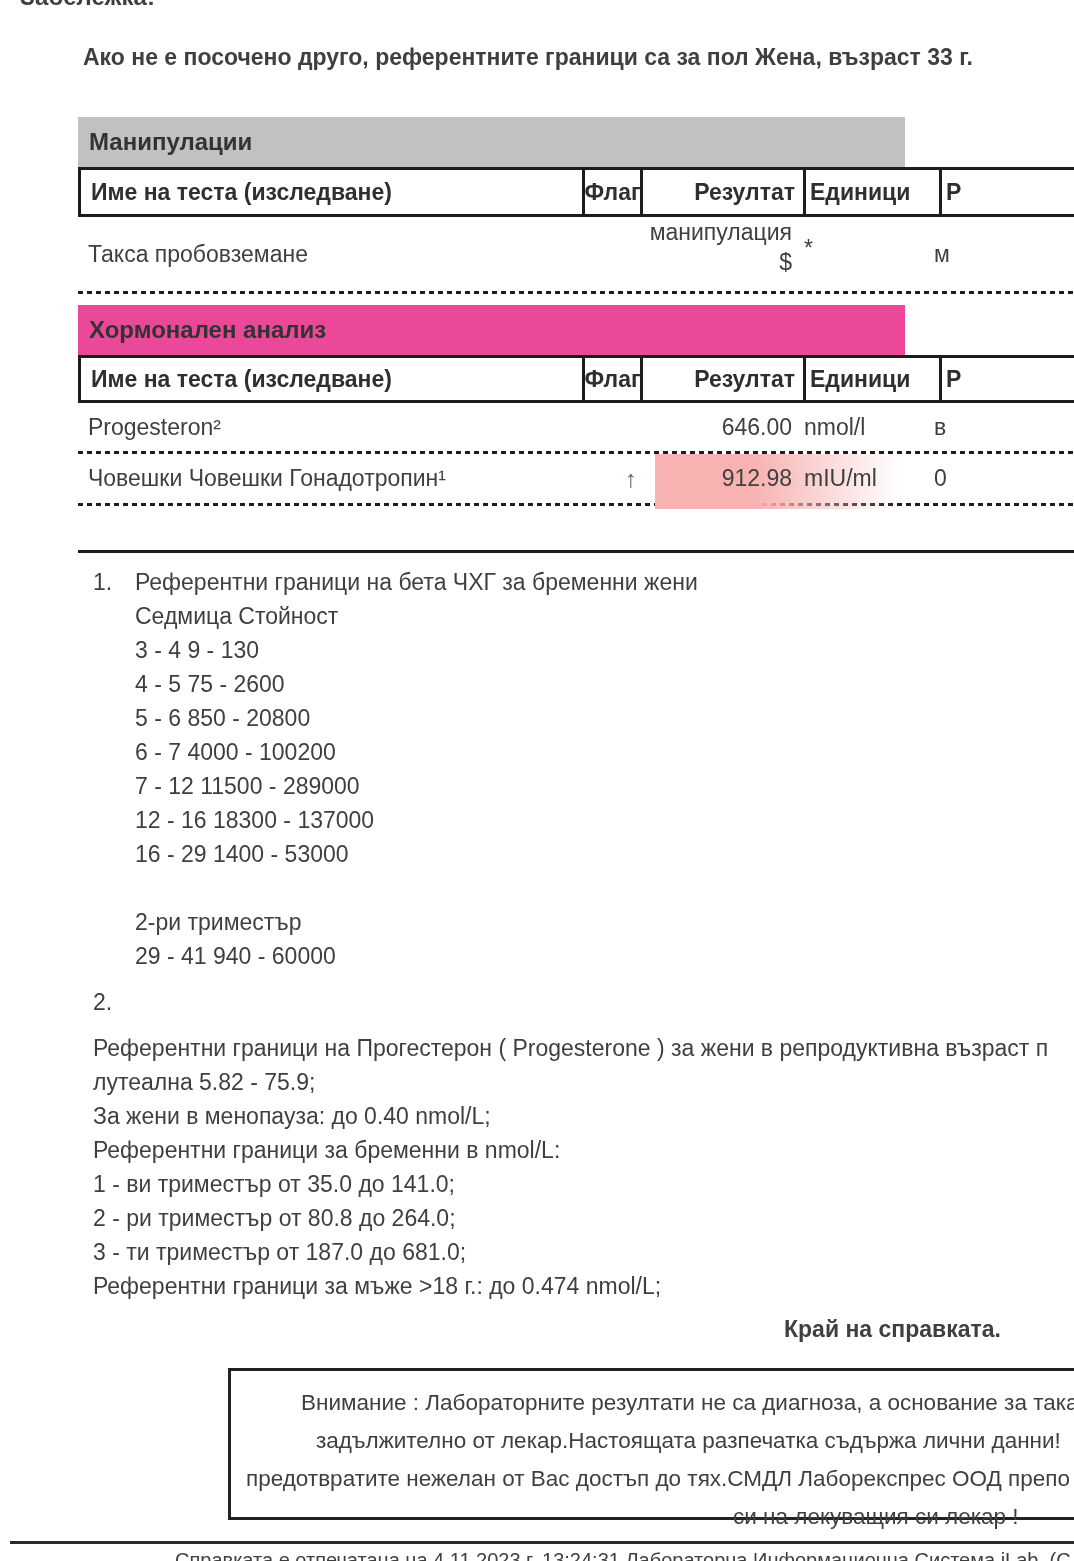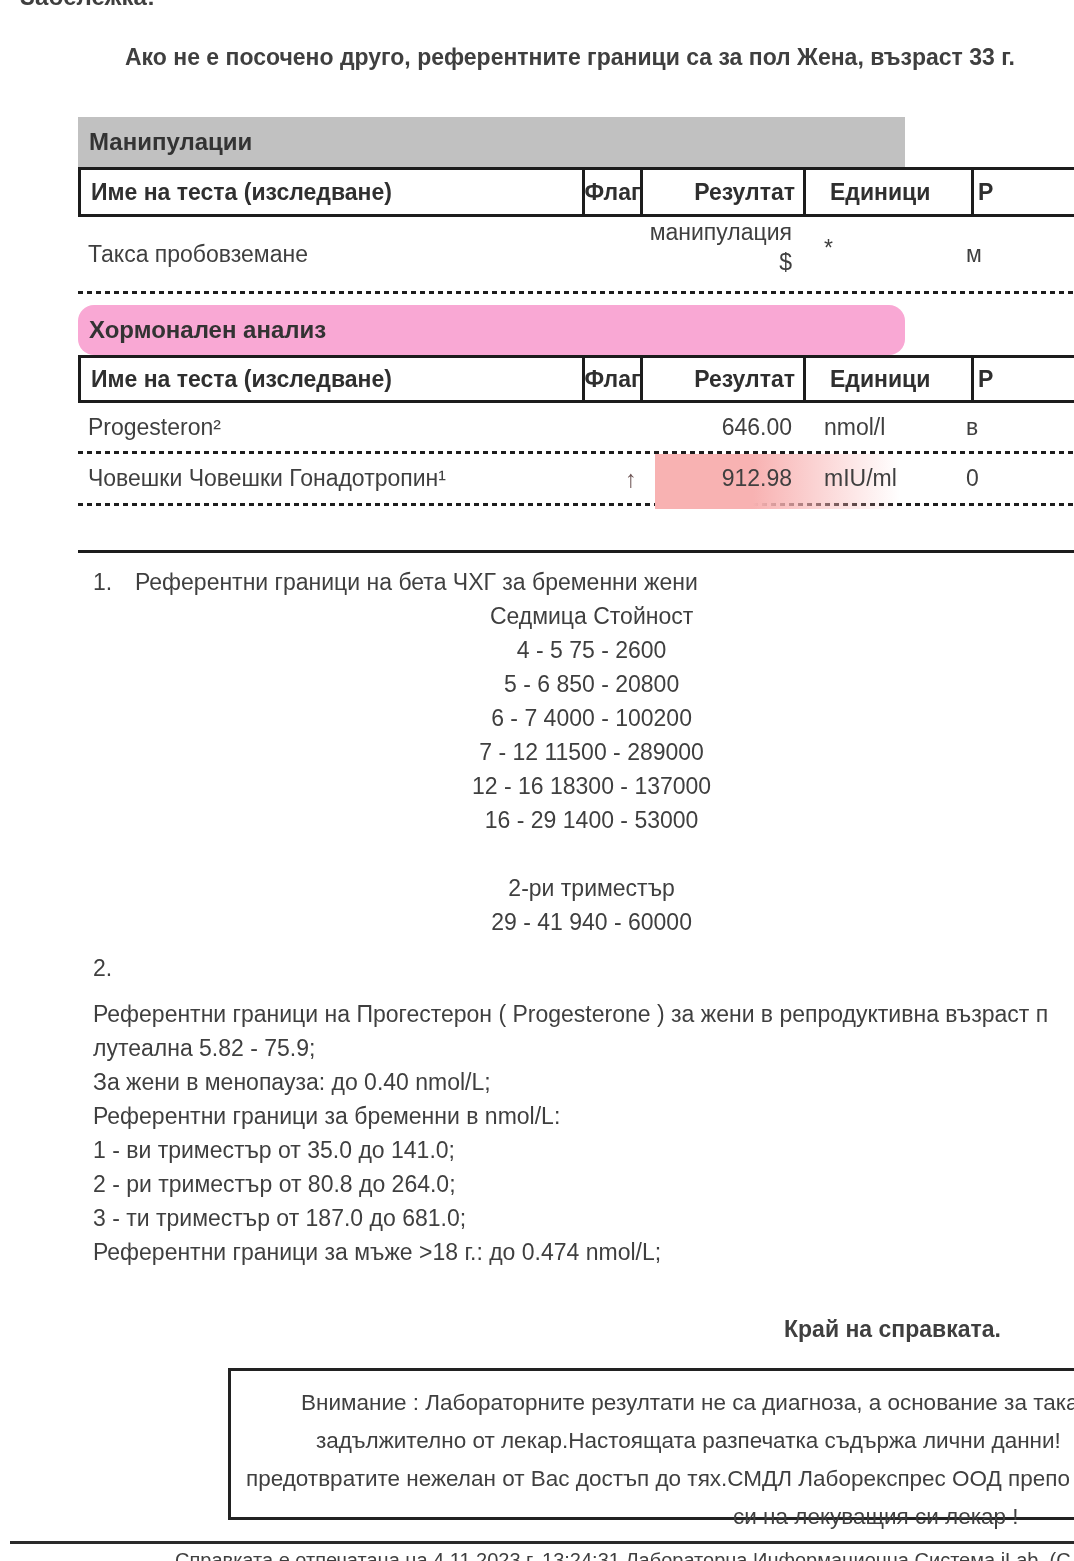--- a/index.html
+++ b/index.html
@@ -23,21 +23,21 @@
   
   .tbl{position:absolute;left:78px;width:1122px;}
   .thead{
     display:flex;border:3px solid #1c1c1c;box-sizing:border-box;
     font-weight:bold;color:#2f2f2f;align-items:center;
   }
   .trow{display:flex;align-items:center;position:relative;z-index:1;}
   .c1{width:501px;padding-left:10px;box-sizing:border-box;}
   .c2{width:58px;text-align:right;box-sizing:border-box;}
   .c3{width:163px;text-align:right;padding-right:8px;box-sizing:border-box;}
-  .c4{width:168px;padding-left:24px;box-sizing:border-box;}
+  .c4{width:136px;padding-left:4px;box-sizing:border-box;}
   .c5{width:120px;padding-left:4px;box-sizing:border-box;overflow:hidden;}
   .thead .c2,.thead .c3,.thead .c4,.thead .c5{
     border-left:3px solid #1c1c1c;height:100%;display:flex;align-items:center;
   }
   .thead .c3{justify-content:flex-end;}
   .thead .c2{justify-content:center;}
   .dashed{
     height:3px;width:100%;
     background:repeating-linear-gradient(90deg,#1d1d1d 0 5px,transparent 5px 9px);
   }
@@ -49,21 +49,21 @@
   .pink-cell{
     position:absolute;left:577px;width:245px;z-index:0;
     background:linear-gradient(90deg,#f8b2b2 0%,#f9b6b6 40%,rgba(255,255,255,0) 100%);
   }
   .flag-up{color:#6b5252;font-size:24px;}
   .row-ref{margin-left:-6px;}
 
   
   .notes{position:absolute;left:93px;top:565px;line-height:34px;}
   .note-line{min-height:34px;white-space:nowrap;}
-  .indent{margin-left:42px;text-align:center;}
+  .indent{margin-left:42px;}
   .num-row{display:flex;}
   .num{width:42px;}
   .para{margin-top:12px;}
 
   
   .thick-line{position:absolute;height:3px;background:#1c1c1c;}
 
   
   .warnbox{
     position:absolute;left:228px;top:1368px;width:1270px;height:152px;
@@ -80,21 +80,21 @@
     position:absolute;left:175px;top:1549px;font-size:20px;white-space:nowrap;
   }
 </style>
 </head>
 <body>
 
 <div class="page">
 
   <div class="abs bold" style="left:20px;top:-17px;font-size:24px;">Забележка:</div>
 
-  <div class="abs bold nowrap" style="left:83px;top:44px;margin-left:42px;">Ако не е посочено друго, референтните граници са за пол Жена, възраст 33 г.</div>
+  <div class="abs bold nowrap" style="left:83px;top:44px;">Ако не е посочено друго, референтните граници са за пол Жена, възраст 33 г.</div>
 
   <div class="tbl" style="top:95px;">
     <div class="band" style="background: rgb(193, 193, 193); margin-top: 22px;">Манипулации</div>
     <div class="thead" style="height:50px;">
       <div class="c1">Име на теста (изследване)</div>
       <div class="c2">Флаг</div>
       <div class="c3">Резултат</div>
       <div class="c4">Единици</div>
       <div class="c5">Р</div>
     </div>
@@ -105,21 +105,21 @@
         <span>манипулация</span>
         <span>$</span>
       </div>
       <div class="c4 units-top">*</div>
       <div class="c5 row-ref">м</div>
     </div>
     <div class="dashed"></div>
   </div>
 
   <div class="tbl" style="top:305px;">
-    <div class="band" style="background: #f9a8d4; border-radius: 16px;">Хормонален анализ</div>
+    <div class="band" style="background: #ec4899;">Хормонален анализ</div>
     <div class="thead" style="height:48px;">
       <div class="c1">Име на теста (изследване)</div>
       <div class="c2">Флаг</div>
       <div class="c3">Резултат</div>
       <div class="c4">Единици</div>
       <div class="c5">Р</div>
     </div>
 
     <div class="pink-cell" style="top: 149px; height: 55px; background: linear-gradient(90deg, rgb(248, 178, 178) 0%, rgb(248, 178, 178) 40%, rgba(255, 255, 255, 0) 100%);"></div>
 
@@ -143,20 +143,21 @@
   </div>
 
   <div class="thick-line" style="left:78px;top:550px;width:996px;"></div>
 
   <div class="notes">
     <div class="num-row note-line">
       <span class="num">1.</span>
       <span>Референтни граници на бета ЧХГ за бременни жени</span>
     </div>
     <div class="note-line indent">Седмица Стойност</div>
+      <div class="note-line indent">3 - 4 9 - 130</div>
       <div class="note-line indent">4 - 5 75 - 2600</div>
       <div class="note-line indent">5 - 6 850 - 20800</div>
       <div class="note-line indent">6 - 7 4000 - 100200</div>
       <div class="note-line indent">7 - 12 11500 - 289000</div>
       <div class="note-line indent">12 - 16 18300 - 137000</div>
       <div class="note-line indent">16 - 29 1400 - 53000</div>
       <div class="note-line indent"></div>
       <div class="note-line indent">2-ри триместър</div>
       <div class="note-line indent">29 - 41 940 - 60000</div>
 

